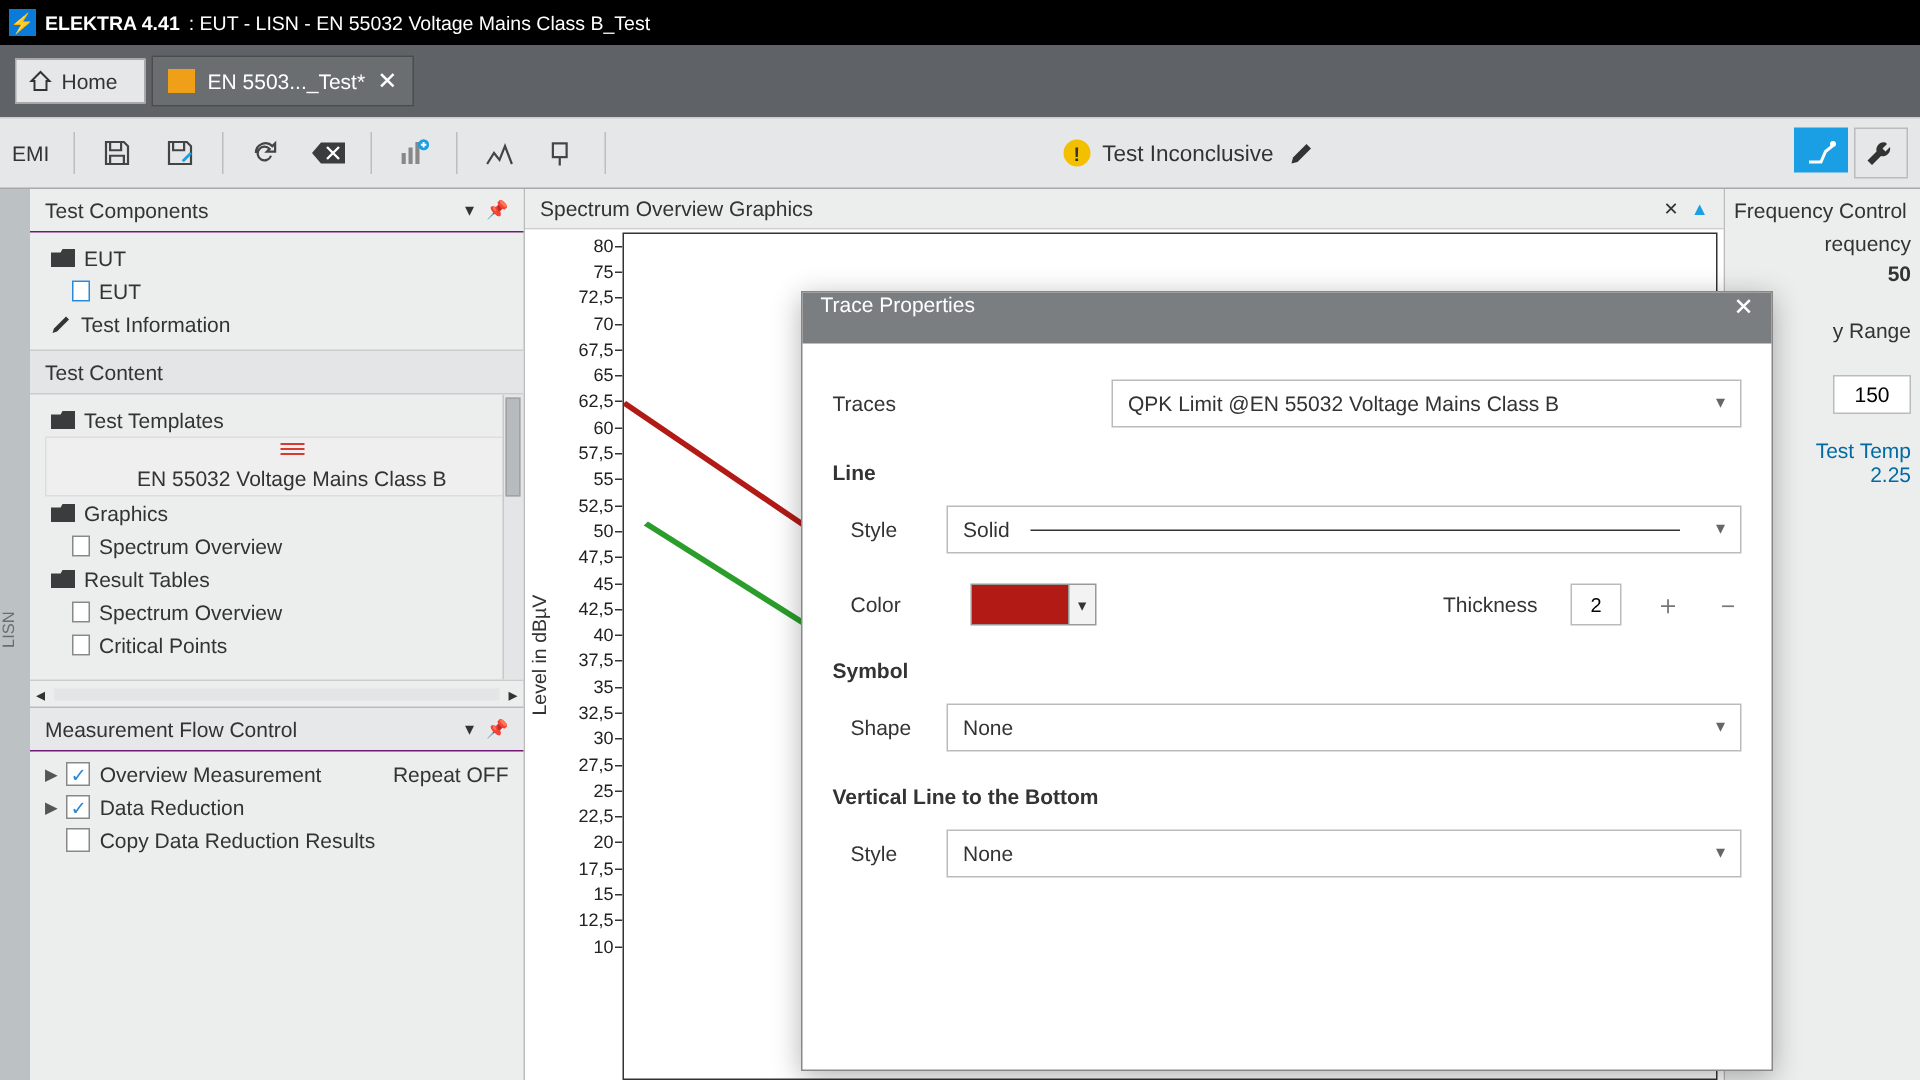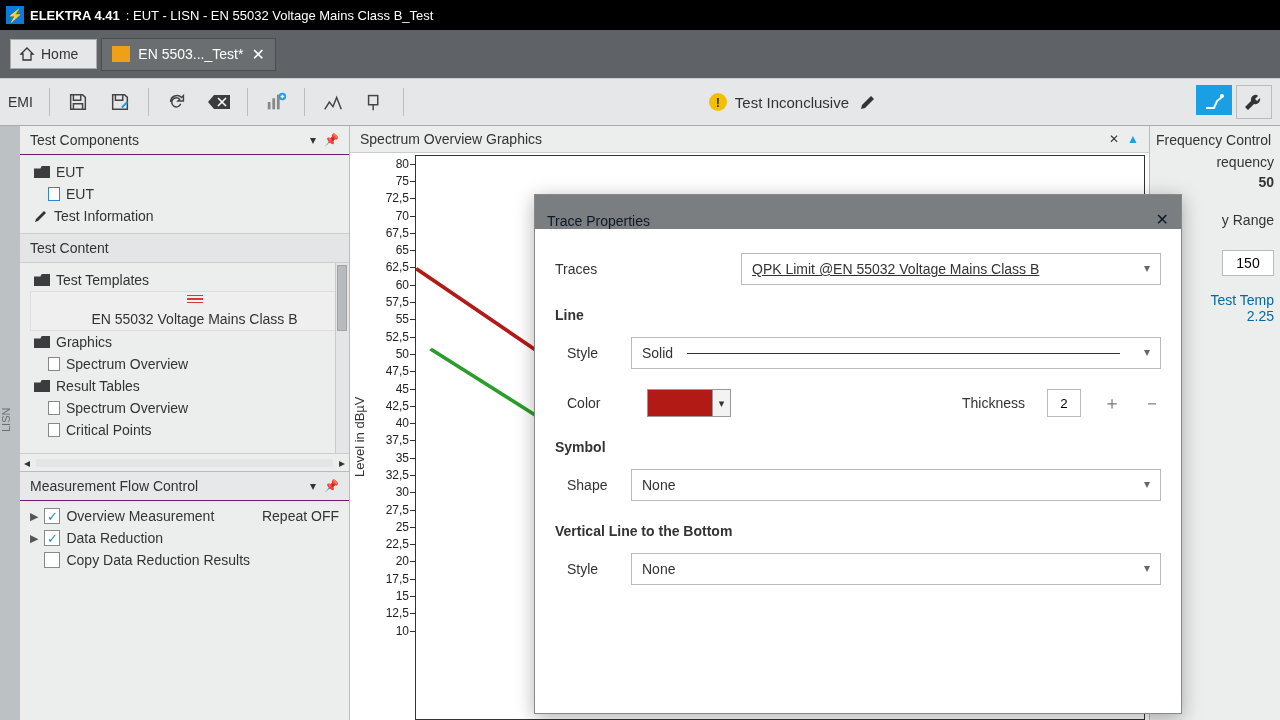--- a/index.html
+++ b/index.html
@@ -62,30 +62,30 @@
   .plot { flex:1; border:1px solid #333; margin:2px 4px 0 0; position:relative; background:#fff; }
   .trace { position:absolute; left:0; top:0; width:100%; height:100%; }
 
   .right-panel { width:130px; padding:6px 6px; font-size:14px; background:#eceeee; }
   .right-panel .rp-title { padding-bottom:6px; }
   .rp-field { display:flex; align-items:center; justify-content:flex-end; gap:6px; padding:4px 0;}
   .rp-field input{ width:52px; height:26px; border:1px solid #bbb; text-align:center; font-size:14px;}
   .rp-sm { color:#0369a1; }
 
   .dialog { position:absolute; top:68px; left:184px; width:648px; height:520px; background:#fff; box-shadow:0 4px 18px rgba(0,0,0,.3); border:1px solid #888; z-index:50; }
-  .dialog-hdr { background:#7a7e81; color:#0f172a; height:34px; display:flex; align-items:flex-end; padding:0 12px; font-size:14px;gap:44px; }
+  .dialog-hdr { background:#7a7e81; color:#ffffff; height:34px; display:flex; align-items:flex-start; padding:0 12px; font-size:14px;gap:44px; }
   .dialog-hdr .ph-spacer{flex:1;}
   .dialog-close { font-size:16px; cursor:pointer; }
   .dialog-body { padding:14px 20px; font-size:14px; }
   .dlg-row { display:flex; align-items:center; gap:16px; padding:10px 0; }
   .dlg-label { width:64px; }
   .dlg-section { font-weight:bold; padding:12px 0 4px; }
   .select { flex:1; height:32px; border:1px solid #bbb; display:flex; align-items:center; padding:0 10px; position:relative; background:#fff;}
   .select:after{ content:"▾"; position:absolute; right:10px; top:7px; color:#666; font-size:12px;}
-  .select.narrow { flex:0 0 420px;text-decoration:underline; }
+  .select.narrow { flex:0 0 420px; }
   .select.mid { flex:0 0 530px; }
   .color-swatch { width:84px; height:28px; border:1px solid #999; display:flex; }
   .color-swatch .sw { flex:1; background:#b21a16; }
   .color-swatch .dd { width:18px; border-left:1px solid #999; display:flex; align-items:center; justify-content:center; background:#f3f3f3; font-size:11px;}
   .thick-ctl { margin-left:auto; display:flex; align-items:center; gap:22px; }
   .thick-input{ width:34px; height:28px; border:1px solid #bbb; text-align:center; }
   .pm { font-size:18px; color:#777; cursor:pointer; user-select:none; }
   .style-solid-line { flex:1; height:1px; background:#333; margin-left:14px; margin-right:30px; }
 
   svg { display:block; }

